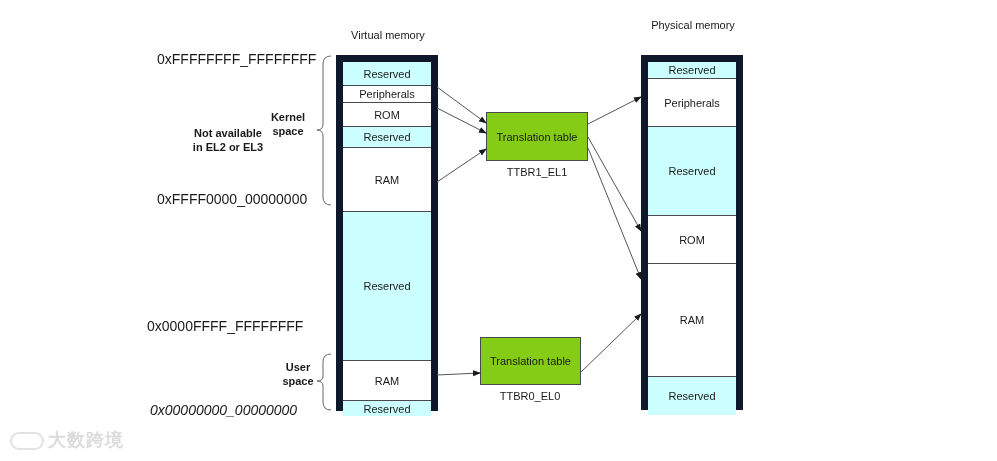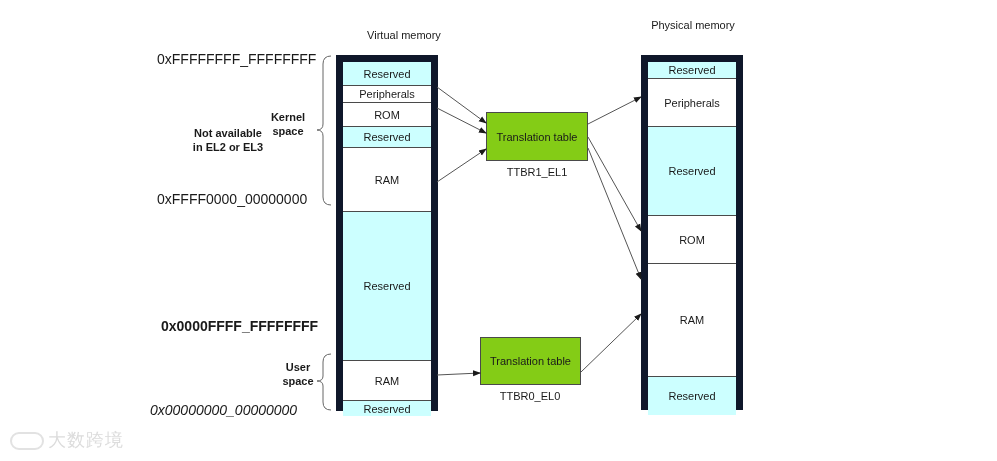--- a/index.html
+++ b/index.html
@@ -12,31 +12,31 @@
   .block { position: absolute; left: 0; right: 0; box-sizing: border-box;
            border-bottom: 1px solid #4a4a4a; display: flex; align-items: center;
            justify-content: center; font-size: 11px; }
   .block.last { border-bottom: none; }
   .block.cyan { background: #ccffff; }
   .column { position: absolute; border: 7px solid #0f172a; box-sizing: border-box; background: #fff; }
   .tt { position: absolute; border: 1px solid #4a4a4a; background: #84cc16; box-sizing: border-box;
         display: flex; align-items: center; justify-content: center; font-size: 11px; }
   .reg { font-size: 11px; text-align: center; width: 120px; }
   svg.overlay { position: absolute; left: 0; top: 0; pointer-events: none; }
-  .watermark { font-size: 18px; color: #dcdcdc; font-weight: normal; letter-spacing: 1px; }
+  .watermark { font-size: 18px; color: #dcdcdc; font-weight: bold; letter-spacing: 1px; }
 </style>
 </head>
 <body>
 
-<div class="abs col-title" style="left:334px; top:29px;">Virtual memory</div>
+<div class="abs col-title" style="left:318px; top:29px;">Virtual memory</div>
 <div class="abs col-title" style="left:623px; top:19px;">Physical memory</div>
 
 <div class="abs addr" style="left:157px; top:51px;">0xFFFFFFFF_FFFFFFFF</div>
 <div class="abs addr" style="left:157px; top:191px;">0xFFFF0000_00000000</div>
-<div class="abs addr" style="left:161px; top:318px;font-weight:bold;">0x0000FFFF_FFFFFFFF</div>
+<div class="abs addr" style="left:147px; top:318px;">0x0000FFFF_FFFFFFFF</div>
 <div class="abs addr" style="left:150px; top:402px;font-style:italic;">0x00000000_00000000</div>
 
 <div class="abs side" style="left:266px; top:110px; width:44px;">
   <div>Kernel</div>
   <div>space</div>
 </div>
 <div class="abs side" style="left:188px; top:126px; width:80px;">
   <div>Not available</div>
   <div>in EL2 or EL3</div>
 </div>

